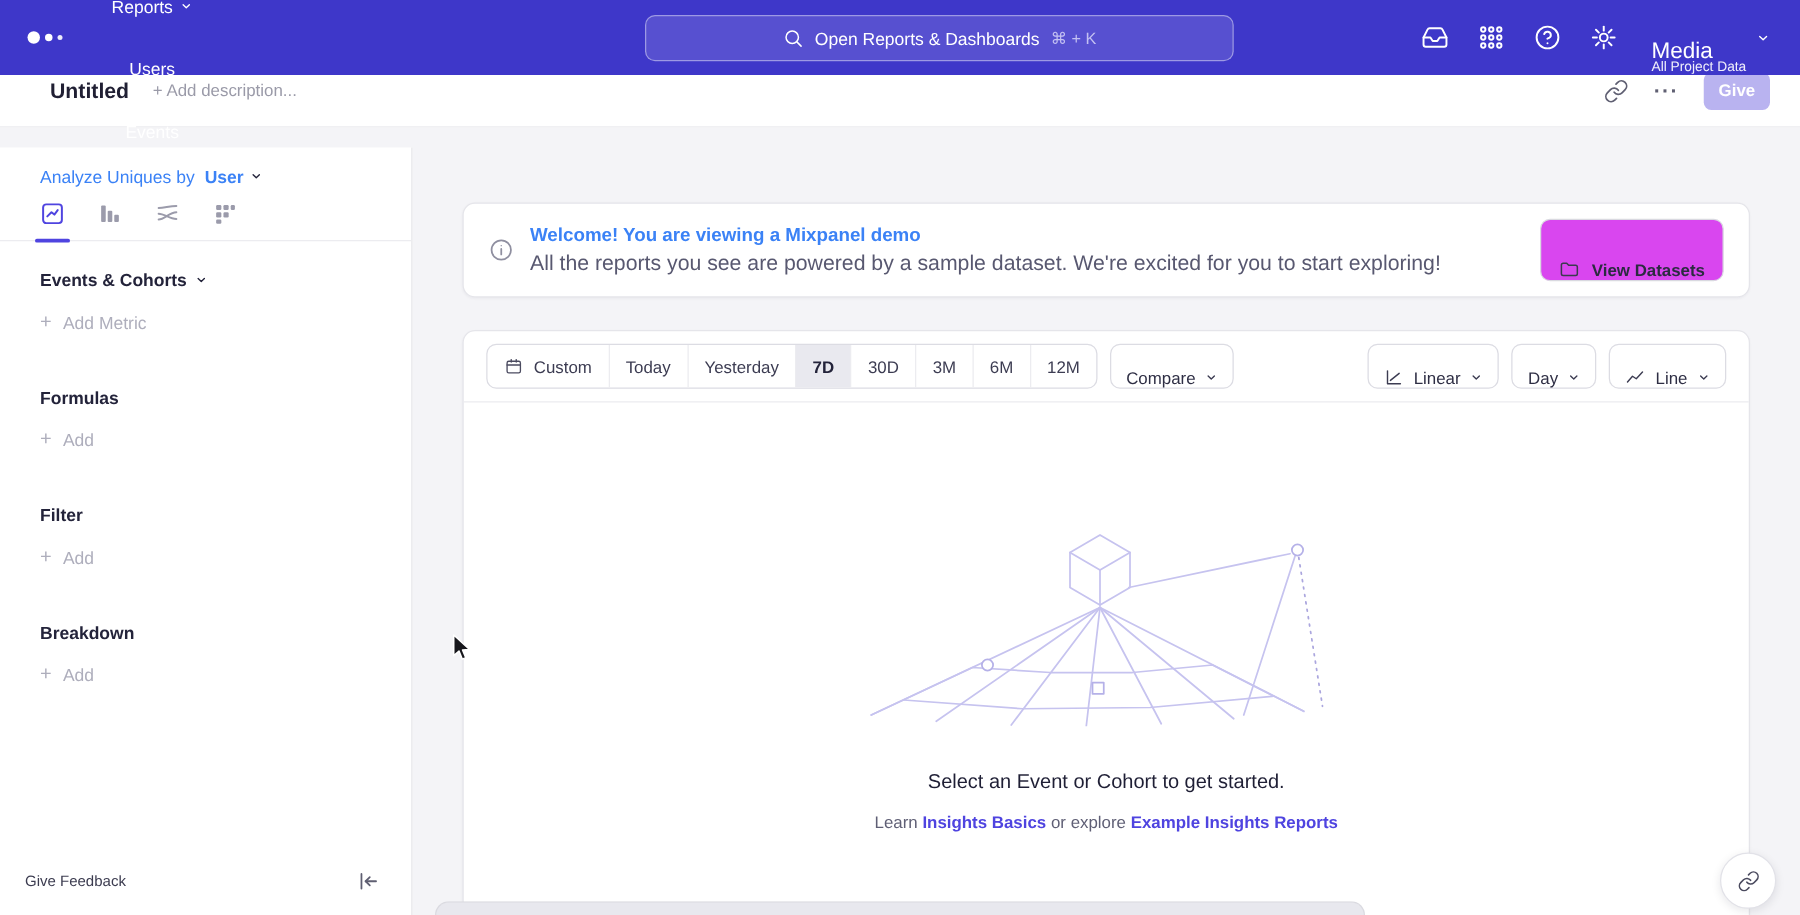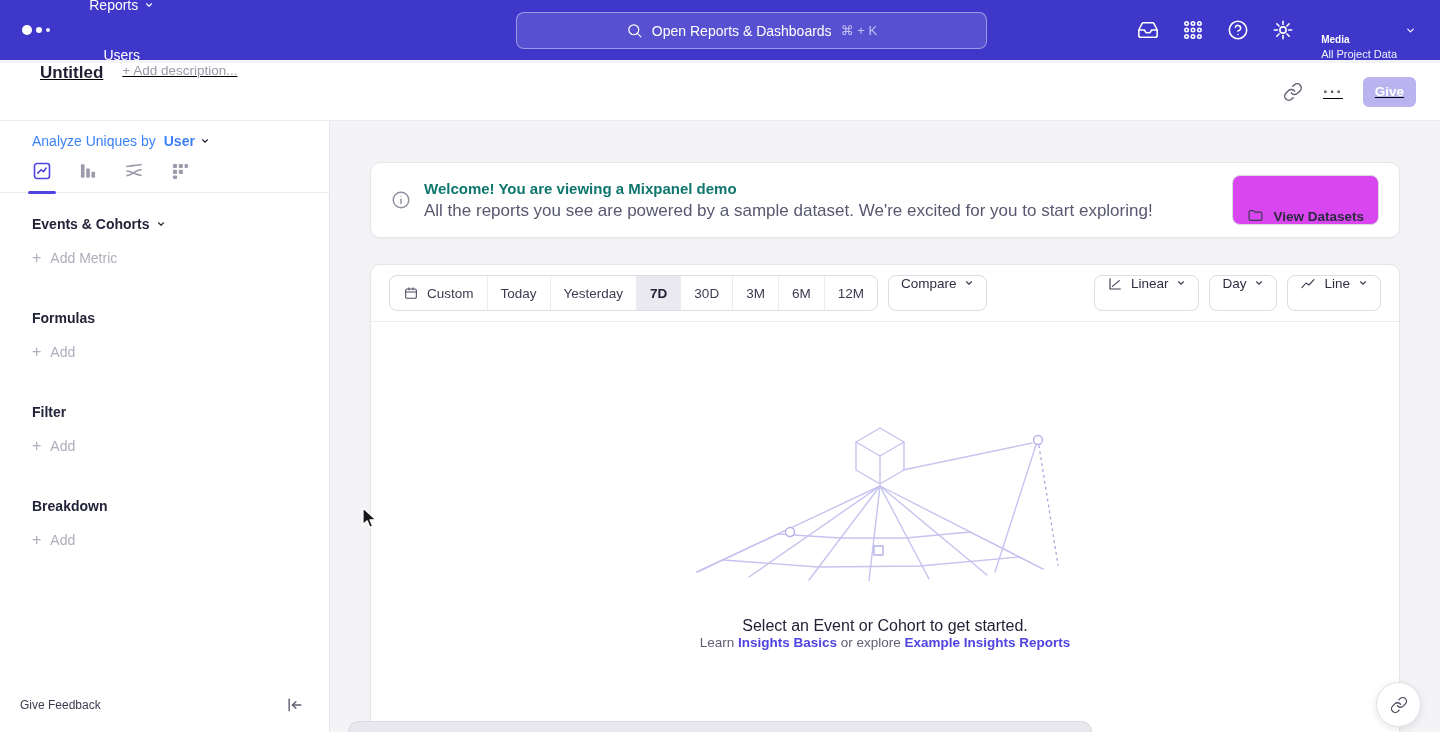--- a/index.html
+++ b/index.html
@@ -17,25 +17,25 @@
   .nav-items { display:flex; align-items:center; gap:34px;flex-direction:column; }
   .nav-item { display:flex; align-items:center; gap:6px; font-size:14px; font-weight:500; color:#fff; cursor:pointer; white-space:nowrap; }
   .chev svg, .chev-dark svg { display:block; }
   .search { position:absolute; left:516px; top:12px; width:471px; height:37px; background:rgba(255,255,255,.13); border:1px solid rgba(255,255,255,.42); border-radius:8px; display:flex; align-items:center; justify-content:center; gap:9px; cursor:text; }
   .search .ph { font-size:14px; color:#fff; }
   .search .shortcut { font-size:13px; color:#c3c0f2; }
   .nav-right { position:absolute; right:0; top:0; height:60px; display:flex; align-items:center; gap:23px; padding-right:24px; }
   .icon-btn { width:22px; height:22px; cursor:pointer; }
   .icon-btn svg { display:block; stroke:#fff; fill:none; stroke-width:1.7; stroke-linecap:round; stroke-linejoin:round; }
   .project { display:flex; align-items:center; gap:8px; cursor:pointer; margin-left:4px; }
-  .project .pname { font-size:10px; font-weight:700; line-height:16px;margin-top:32px; }
+  .project .pname { font-size:18px; font-weight:400; line-height:16px;margin-top:32px; }
   .project .pscope { font-size:11px; opacity:.92; line-height:13px; }
 
   
-  .rheader { position:absolute; top:63px; left:0; right:0; height:58px; background:#fff; border-bottom:1px solid #ececf0; display:flex; z-index:10;text-decoration:underline; }
+  .rheader { position:absolute; top:44px; left:0; right:0; height:58px; background:#fff; border-bottom:1px solid #ececf0; display:flex; align-items:center; z-index:10; }
   .rtitle { margin-left:40px; font-size:17px; font-weight:700; color:#201f33; cursor:text; }
   .rdesc { margin-left:19px; font-size:13.5px; color:#9a9aa8; cursor:text; }
   .rheader-right { margin-left:auto; display:flex; align-items:center; gap:20px; padding-right:24px; }
   .gicon { width:20px; height:20px; cursor:pointer; }
   .gicon svg { display:block; stroke:#5f5f72; fill:none; stroke-width:1.7; stroke-linecap:round; stroke-linejoin:round; }
   .more-btn { font-size:17px; letter-spacing:1px; color:#5f5f72; font-weight:700; cursor:pointer; line-height:10px; }
   .save-btn { width:53px; height:30px; background:#b9b3f0; color:#fff; border:none; border-radius:6px; font-size:13.5px; font-weight:600; font-family:inherit; cursor:pointer; }
 
   
   .sidebar { position:absolute; top:118px; left:0; bottom:0; width:330px; background:#fff; border-right:1px solid #e6e6ea; z-index:5; }
@@ -55,41 +55,41 @@
   .collapse { width:20px; height:20px; cursor:pointer; }
   .collapse svg { display:block; stroke:#5f5f72; fill:none; stroke-width:1.7; stroke-linecap:round; stroke-linejoin:round; }
 
   
   .main { position:absolute; top:118px; left:330px; right:0; bottom:0; background:#f4f4f7; overflow:hidden; }
   .card { background:#fff; border:1px solid #e5e5ea; border-radius:10px; box-shadow:0 1px 2px rgba(20,20,43,.04); }
   .banner { position:absolute; left:40px; top:44px; width:1030px; height:76px; display:flex; align-items:center; padding:0 20px; }
   .info-ic { width:20px; height:20px; flex:0 0 auto; }
   .info-ic svg { display:block; stroke:#8f8fa0; fill:none; stroke-width:1.7; stroke-linecap:round; }
   .banner-text { margin-left:13px; }
-  .banner-title { font-size:15px; font-weight:700; color:#0f766e; }
+  .banner-title { font-size:15px; font-weight:700; color:#3b82f6; }
   .banner-sub { font-size:17px; color:#585870; margin-top:4px; }
   .view-datasets { margin-left:auto; display:flex; align-items:flex-end; gap:9px; height:50px; padding:0 14px; background:#d946ef; border:1px solid #d9d9e0; border-radius:8px; cursor:pointer; font-family:inherit; }
   .view-datasets svg { display:block; stroke:#3b3b4f; fill:none; stroke-width:1.7; stroke-linejoin:round; }
   .view-datasets span { font-size:13.5px; font-weight:600; color:#2b2b40; }
 
   .report-card { position:absolute; left:40px; top:146px; width:1030px; height:700px; display:flex; flex-direction:column; }
   .controls { height:57px; border-bottom:1px solid #ececf0; display:flex; align-items:center; padding:0 18px; flex:0 0 auto; }
   .seg { display:flex; align-items:stretch; height:36px; border:1px solid #dcdce3; border-radius:8px; overflow:hidden; }
   .seg-item { display:flex; align-items:center; gap:8px; padding:0 13px; font-size:13.5px; color:#3c3c52; cursor:pointer; border-left:1px solid #ececf0; white-space:nowrap; }
   .seg-item:first-child { border-left:none; }
   .seg-item.selected { background:#e9e9ef; font-weight:600; color:#23233a; }
   .seg-item svg { display:block; stroke:#4b4b60; fill:none; stroke-width:1.6; stroke-linecap:round; }
-  .ctl-btn { display:flex; align-items:flex-start; gap:8px; height:36px; padding:0 12px; border:1px solid #dcdce3; border-radius:8px; background:#fff; cursor:pointer; font-family:inherit; font-size:13.5px; color:#2e2e44; font-weight:500; white-space:nowrap; }
+  .ctl-btn { display:flex; align-items:flex-end; gap:8px; height:36px; padding:0 12px; border:1px solid #dcdce3; border-radius:8px; background:#fff; cursor:pointer; font-family:inherit; font-size:13.5px; color:#2e2e44; font-weight:500; white-space:nowrap; }
   .ctl-btn svg.lead { display:block; stroke:#3c3c52; fill:none; stroke-width:1.7; stroke-linecap:round; stroke-linejoin:round; }
   .compare-btn { margin-left:10px; }
   .ctl-right { margin-left:auto; display:flex; align-items:center; gap:10px; }
 
   .chart-body { flex:1; display:flex; flex-direction:column; align-items:center; padding-top:104px; }
   .empty-title { margin-top:36px; font-size:16px; font-weight:400; color:#1f1f35; }
-  .empty-sub { font-size:13.5px; color:#5f5f75; }
+  .empty-sub { margin-top:15px; font-size:13.5px; color:#5f5f75; }
   .empty-sub .lnk { color:#4f44e0; font-weight:700; cursor:pointer; }
 
   .peek-bar { position:absolute; left:18px; bottom:0; width:744px; height:11px; background:#e8e8ee; border:1px solid #dadae0; border-bottom:none; border-radius:14px 14px 0 0; z-index:6; }
   .fab { position:absolute; right:19px; bottom:5px; width:45px; height:45px; border-radius:50%; background:#fff; border:1px solid #e2e2e8; box-shadow:0 2px 8px rgba(20,20,43,.10); display:flex; align-items:center; justify-content:center; cursor:pointer; z-index:7; }
   .fab svg { display:block; stroke:#4a4a5e; fill:none; stroke-width:1.7; stroke-linecap:round; stroke-linejoin:round; }
 
   .cursor { position:absolute; left:360px; top:507px; z-index:99; pointer-events:none; }
 </style>
 </head>
 <body>

